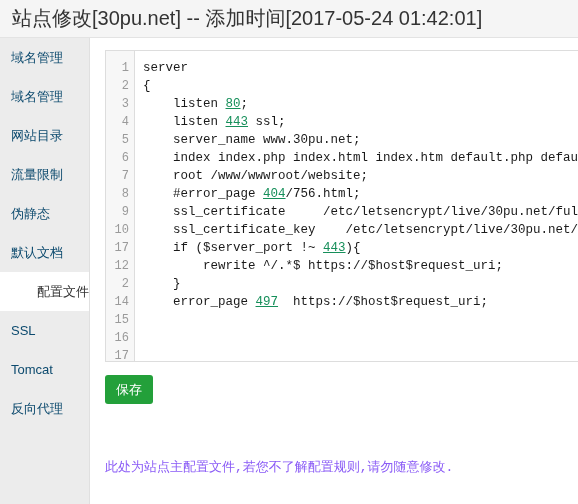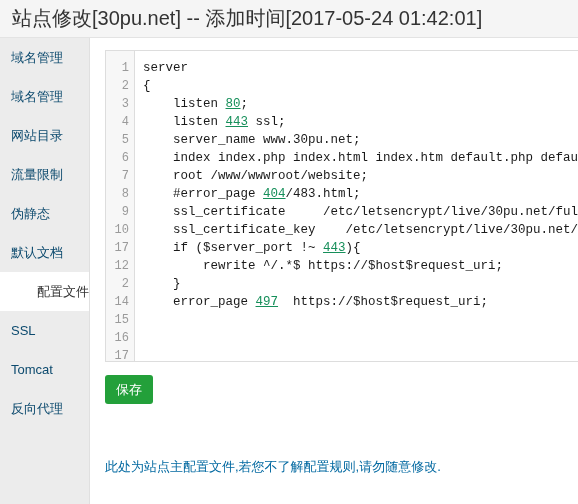--- a/index.html
+++ b/index.html
@@ -130,22 +130,23 @@
     font-size: 13px;
     font-family: "Liberation Sans", "DejaVu Sans", sans-serif;
     cursor: pointer;
     padding: 4px;
   }
 
   .hint {
     position: absolute;
     left: 14px; top: 420px;
     font-size: 13px;
-    color: #0369a1;
+    color: #8b5cf6;
     white-space: nowrap;
+    font-family: Liberation Mono, monospace;
   }
 </style>
 </head>
 <body>
 
 <div id="app">
 
   <div class="titlebar">
     <div class="titlebar-text">站点修改[30pu.net] -- 添加时间[2017-05-24 01:42:01]</div>
   </div>
@@ -186,21 +187,21 @@
           <div class="ln">17</div>
         </div>
       <div class="codearea" id="codearea">
           <div class="cl"><span>server</span></div>
           <div class="cl"><span>{</span></div>
           <div class="cl"><span>    listen </span><span class="num">80</span><span>;</span></div>
           <div class="cl"><span>    listen </span><span class="num">443</span><span> ssl;</span></div>
           <div class="cl"><span>    server_name www.30pu.net;</span></div>
           <div class="cl"><span>    index index.php index.html index.htm default.php default</span></div>
           <div class="cl"><span>    root /www/wwwroot/website;</span></div>
-          <div class="cl"><span>    #error_page </span><span class="num">404</span><span>/483.html;</span></div>
+          <div class="cl"><span>    #error_page </span><span class="num">404</span><span>/756.html;</span></div>
           <div class="cl"><span>    ssl_certificate     /etc/letsencrypt/live/30pu.net/fullcha</span></div>
           <div class="cl"><span>    ssl_certificate_key    /etc/letsencrypt/live/30pu.net/pri</span></div>
           <div class="cl"><span>    if ($server_port !~ </span><span class="num">443</span><span>){</span></div>
           <div class="cl"><span>        rewrite ^/.*$ https://$host$request_uri;</span></div>
           <div class="cl"><span>    }</span></div>
           <div class="cl"><span>    error_page </span><span class="num">497</span><span>  https://$host$request_uri;</span></div>
           <div class="cl"><span></span></div>
           <div class="cl"><span></span></div>
           <div class="cl"><span></span></div>
         </div>

